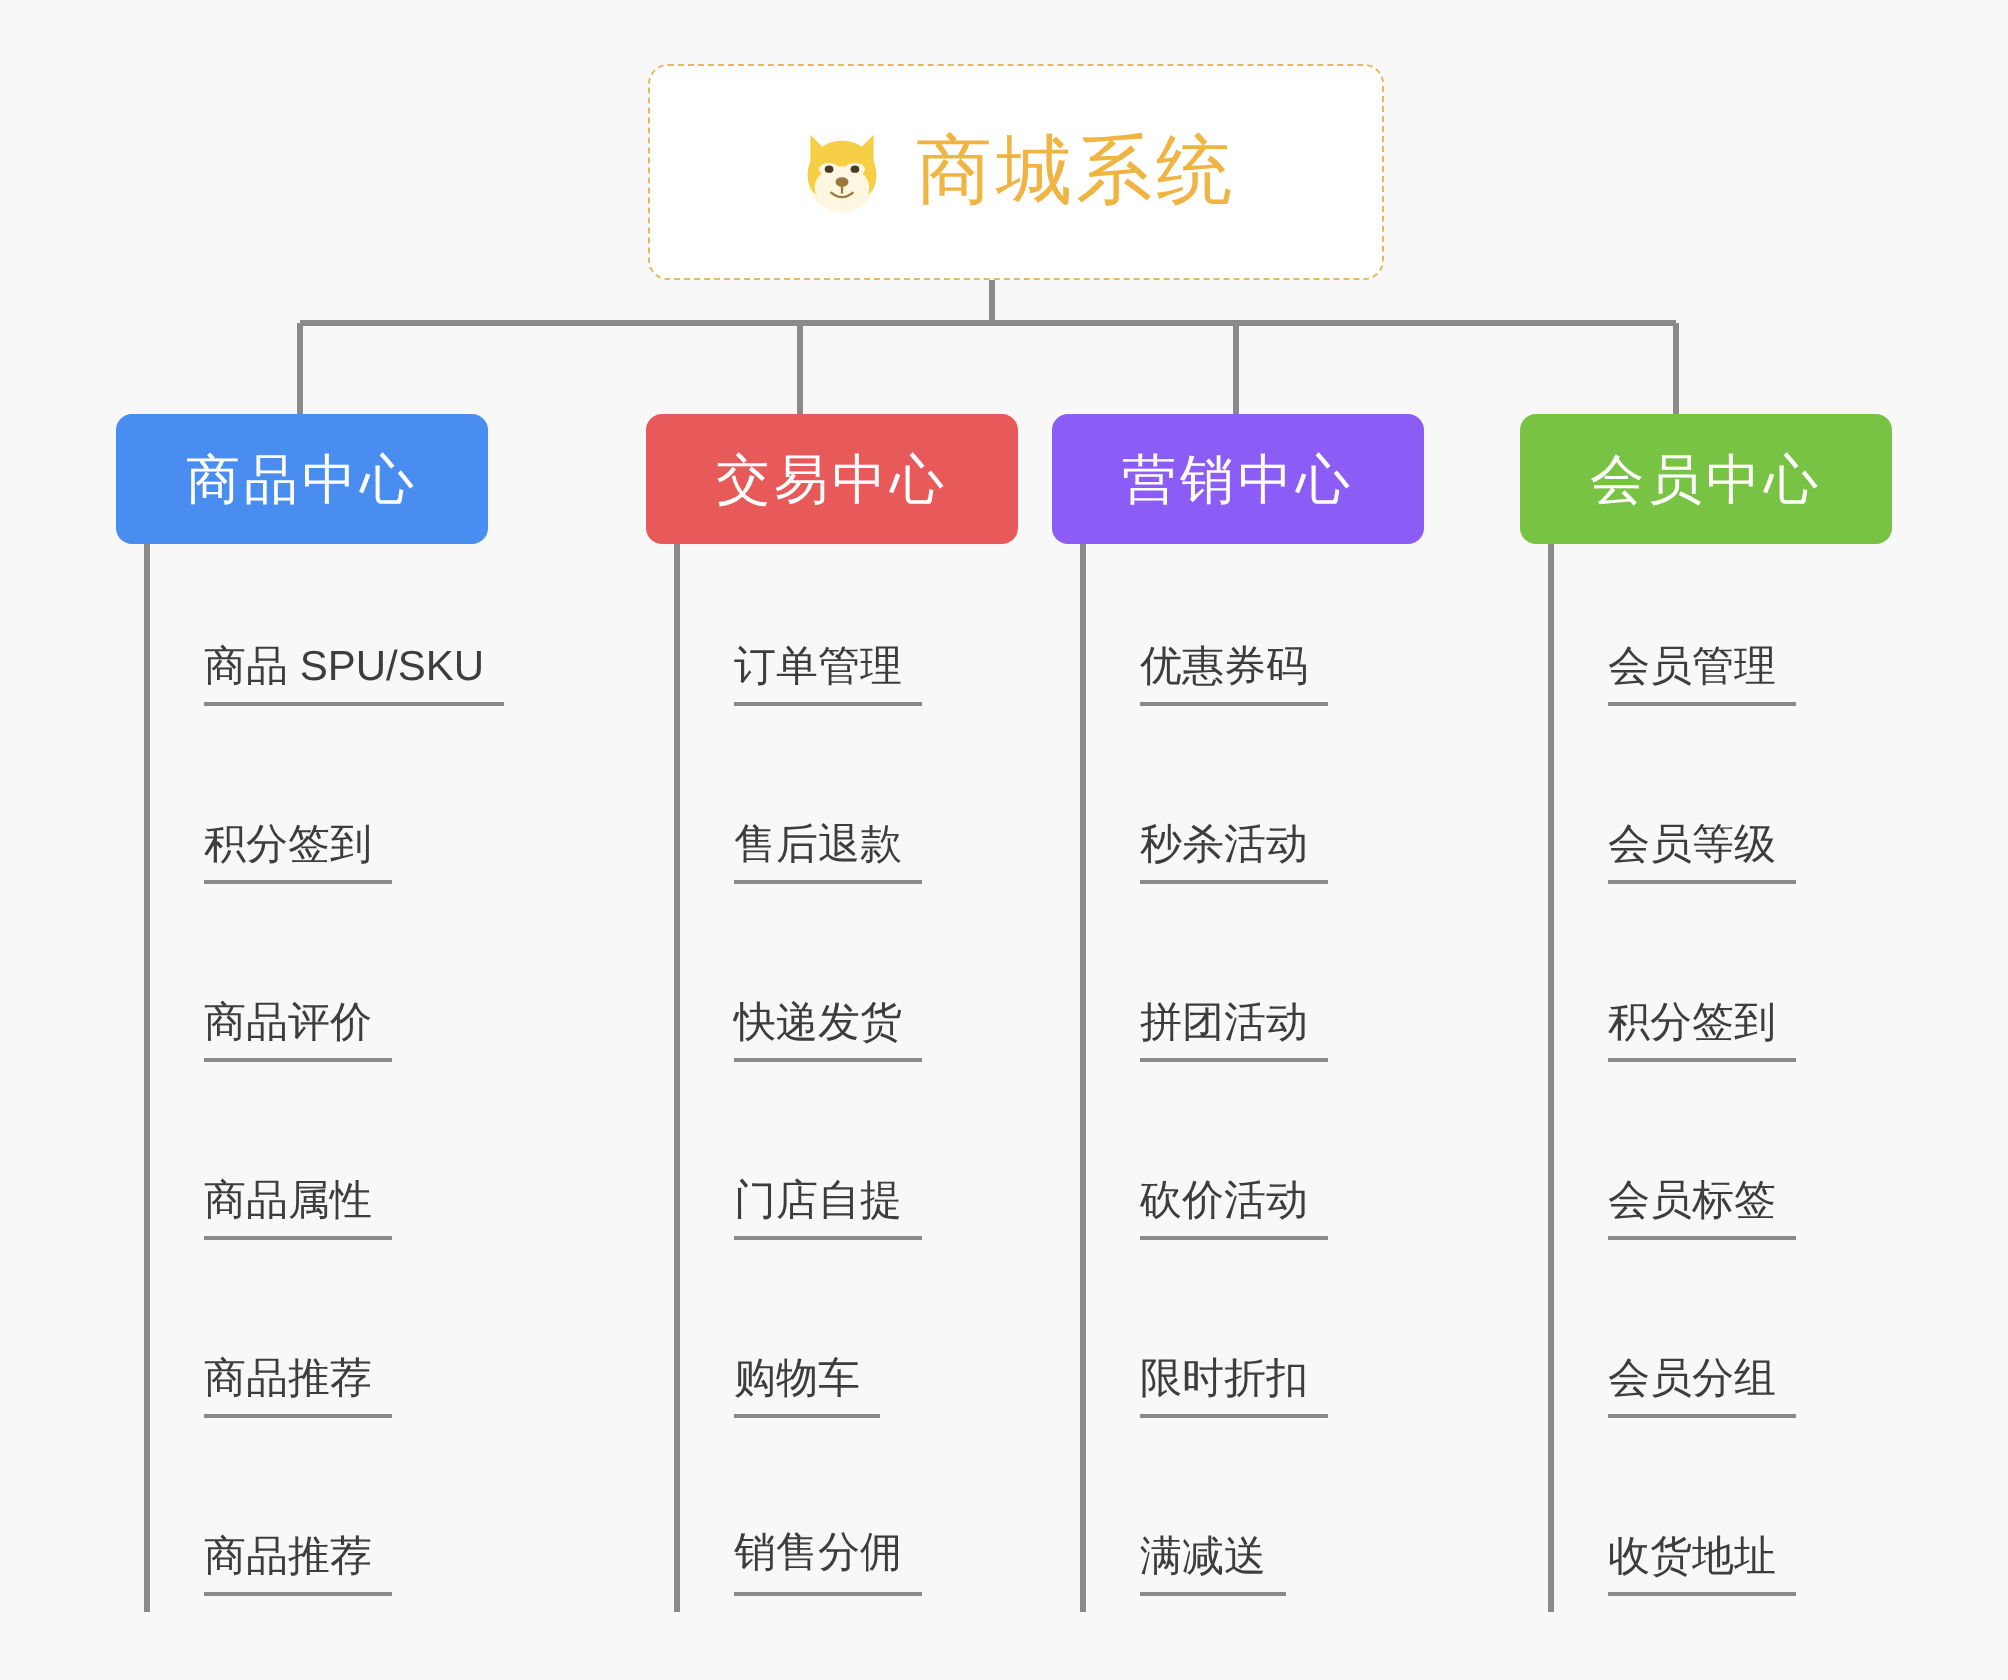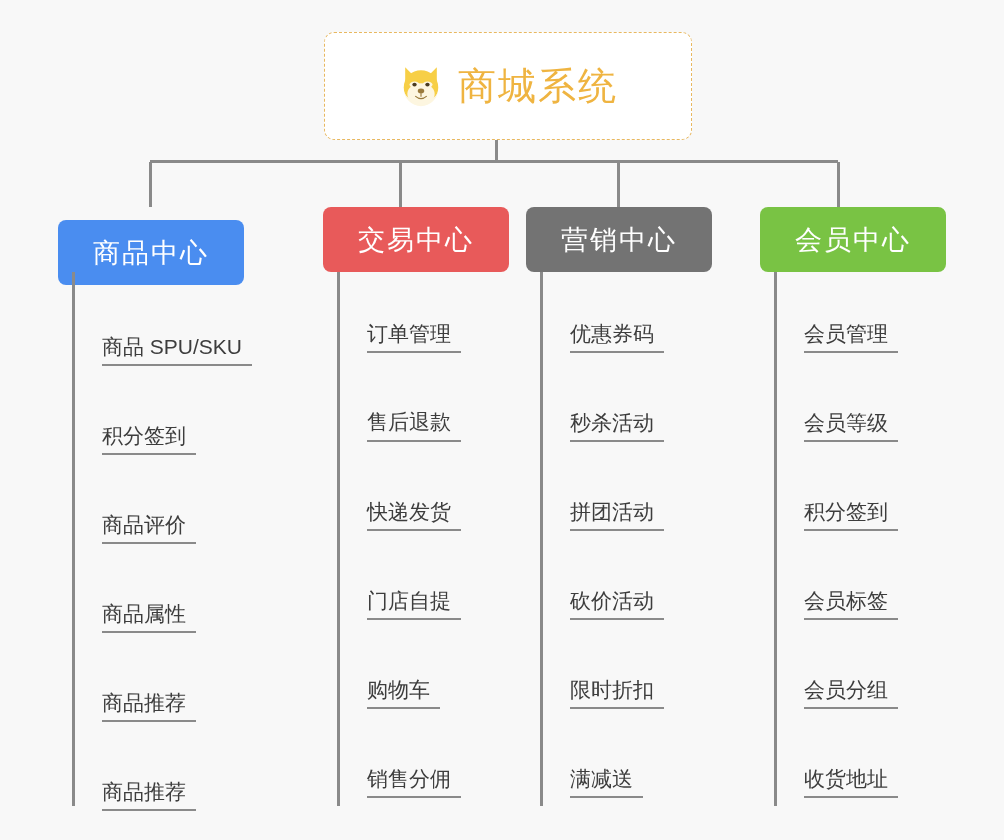--- a/index.html
+++ b/index.html
@@ -145,21 +145,21 @@
       <ellipse cx="23" cy="30" rx="3" ry="2.6" fill="#4a3b22"></ellipse>
       <ellipse cx="41" cy="30" rx="3" ry="2.6" fill="#4a3b22"></ellipse>
       <ellipse cx="32" cy="39" rx="4.5" ry="3.4" fill="#9a7a3c"></ellipse>
       <path d="M32 42 L32 47" stroke="#9a7a3c" stroke-width="1.6" fill="none"></path>
       <path d="M24 46 q8 7 16 0" stroke="#9a7a3c" stroke-width="1.6" fill="none"></path>
     </svg>
     <span class="root-title" style="color: rgb(239, 180, 65);">商城系统</span>
   </div>
 
   <div class="branch branch-products">
-    <div class="branch-head" style="background: rgb(74, 141, 240); margin-top: 13px;">
+    <div class="branch-head" style="background: rgb(74, 141, 240);">
       <span>商品中心</span>
     </div>
     <div class="branch-stem" style="background: rgb(138, 138, 138); height: 534px;"></div>
     <ul class="leaf-list">
       <li class="leaf">
           <span class="leaf-label" style="border-bottom-color: rgb(138, 138, 138);">商品 SPU/SKU</span>
         </li>
       <li class="leaf">
           <span class="leaf-label" style="border-bottom-color: rgb(138, 138, 138);">积分签到</span>
         </li>
@@ -193,27 +193,27 @@
       <li class="leaf">
           <span class="leaf-label" style="border-bottom-color: rgb(138, 138, 138);">快递发货</span>
         </li>
       <li class="leaf">
           <span class="leaf-label" style="border-bottom-color: rgb(138, 138, 138);">门店自提</span>
         </li>
       <li class="leaf">
           <span class="leaf-label" style="border-bottom-color: rgb(138, 138, 138);">购物车</span>
         </li>
       <li class="leaf">
-          <span class="leaf-label" style="border-bottom-color: rgb(138, 138, 138);">销售分佣</span>
+          <span class="leaf-label" style="border-bottom-color: rgb(138, 138, 138); font-family: Liberation Mono, monospace;">销售分佣</span>
         </li>
     </ul>
   </div>
 
   <div class="branch branch-marketing">
-    <div class="branch-head" style="background: #737373;">
+    <div class="branch-head" style="background: #8b5cf6;">
       <span>营销中心</span>
     </div>
     <div class="branch-stem" style="background: rgb(138, 138, 138); height: 534px;"></div>
     <ul class="leaf-list">
       <li class="leaf">
           <span class="leaf-label" style="border-bottom-color: rgb(138, 138, 138);">优惠券码</span>
         </li>
       <li class="leaf">
           <span class="leaf-label" style="border-bottom-color: rgb(138, 138, 138);">秒杀活动</span>
         </li>

